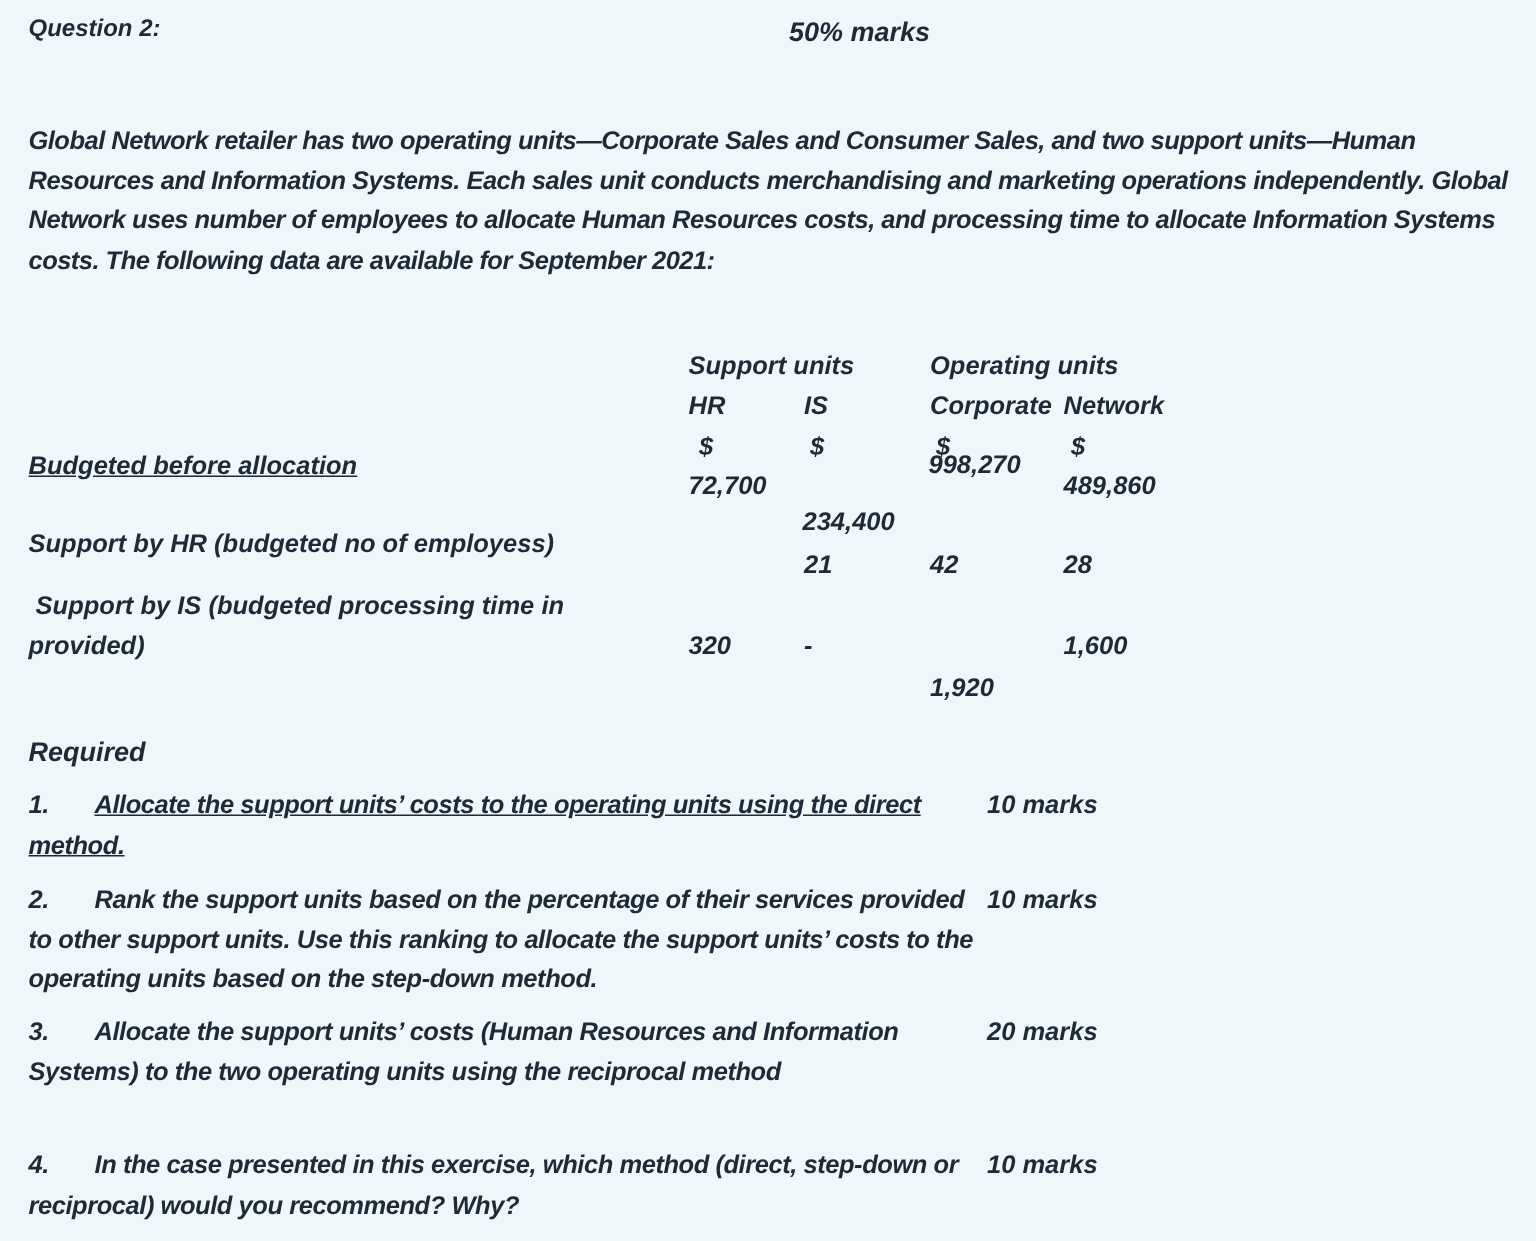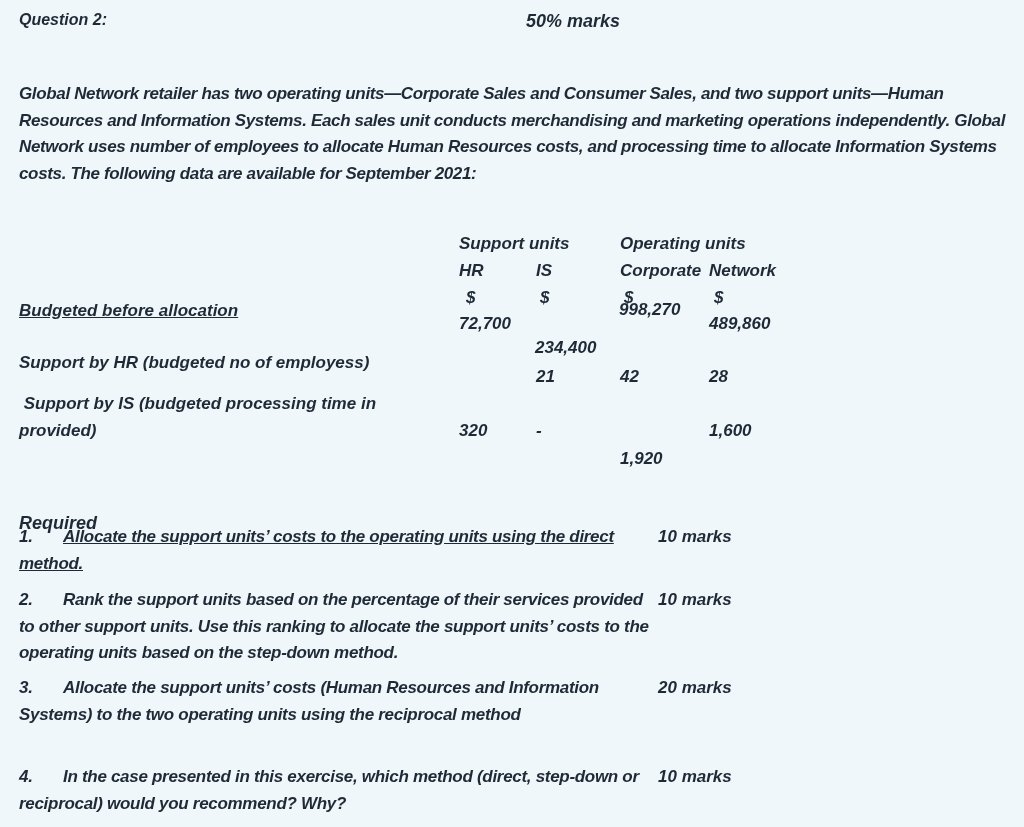--- a/index.html
+++ b/index.html
@@ -69,21 +69,21 @@
   <div class="tbl-cell" style="left:709px; top:367px;">28</div>
 
   <div class="row-label" style="top:394px; white-space:pre;"> Support by IS (budgeted processing time in</div>
   <div class="row-label" style="top:421px;">provided)</div>
   <div class="tbl-cell" style="left:459px; top:421px;">320</div>
   <div class="tbl-cell" style="left:536px; top:421px;">-</div>
   <div class="tbl-cell" style="left:620px; top:421px;margin-top:28px;">1,920</div>
   <div class="tbl-cell" style="left:709px; top:421px;">1,600</div>
 </div>
 
-<div class="abs" style="left:19px; top:491px; font-size:18px;margin-top:22px;">Required</div>
+<div class="abs" style="left:19px; top:491px; font-size:18px;">Required</div>
 
 <div class="req-item" style="top:524px; width:620px;text-decoration:underline;">
   <span class="num">1.</span><span>Allocate the support units’ costs to the operating units using the direct method.</span>
 </div>
 <div class="marks" style="top:527px;">10 marks</div>
 
 <div class="req-item" style="top:587px; width:640px;">
   <span class="num">2.</span><span>Rank the support units based on the percentage of their services provided to other support units. Use this ranking to allocate the support units’ costs to the operating units based on the step-down method.</span>
 </div>
 <div class="marks" style="top:590px;">10 marks</div>

